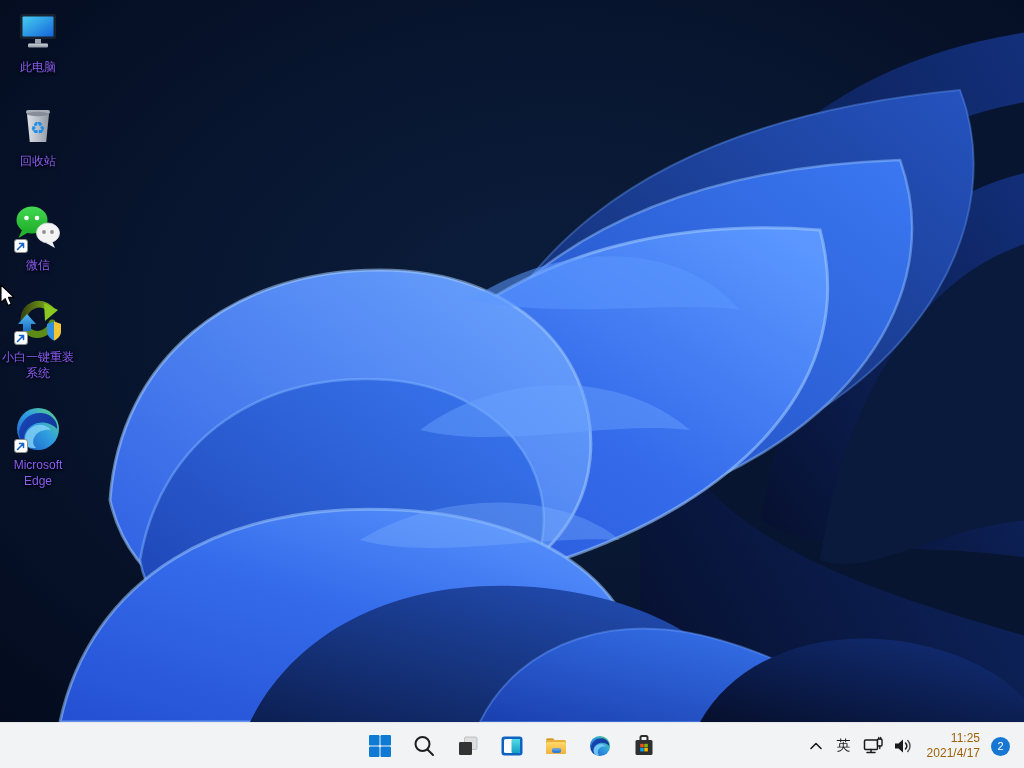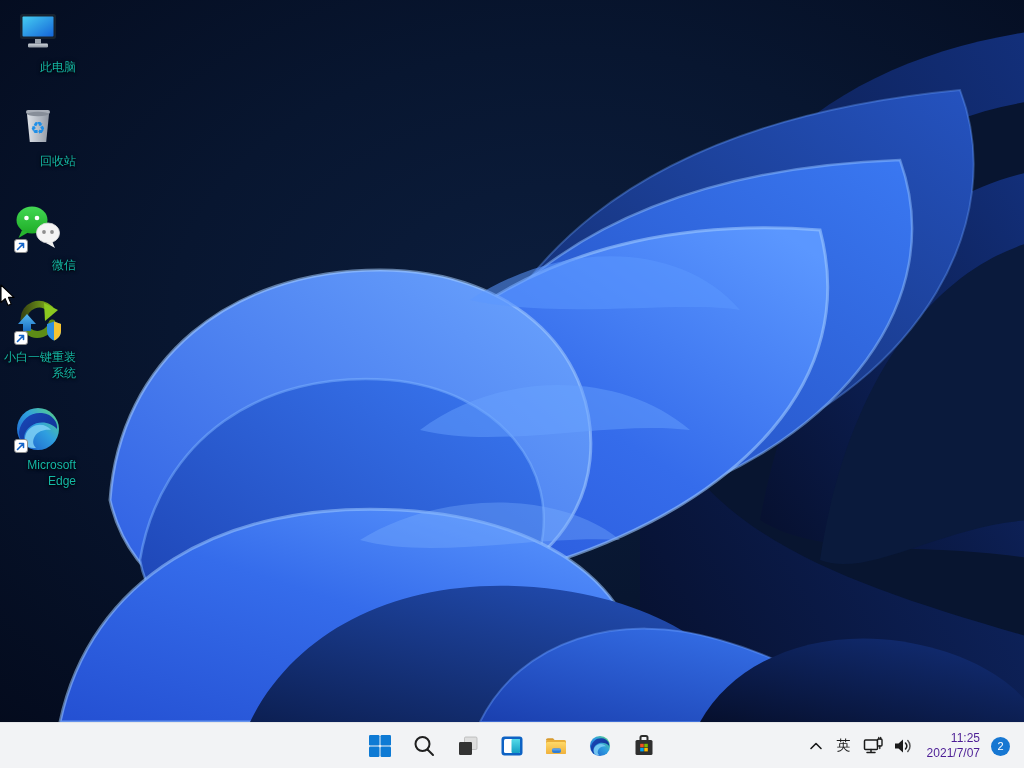--- a/index.html
+++ b/index.html
@@ -6,38 +6,38 @@
   html,body { width:1024px; height:768px; overflow:hidden; }
   body { font-family:"Liberation Sans","DejaVu Sans",sans-serif; position:relative; background:#050e1f; }
 
   
   .desktop { position:absolute; inset:0; }
   .wallpaper { position:absolute; left:0; top:0; width:1024px; height:722px; display:block; }
 
   
   .icon-cell { position:absolute; left:0; width:76px; display:flex; flex-direction:column; align-items:center; cursor:default; }
   .icon-art { position:relative; width:50px; height:50px; display:flex; align-items:center; justify-content:center; }
-  .icon-label { margin-top:3px; width:76px; text-align:right; font-size:12px; line-height:1.35; color:#14b8a6;
+  .icon-label { margin-top:3px; width:76px; text-align:center; font-size:12px; line-height:1.35; color:#8b5cf6;
                 text-shadow:0 1px 2px rgba(0,0,0,.95), 0 0 4px rgba(0,0,0,.7); word-break:break-word; }
   .shortcut-badge { position:absolute; left:1px; bottom:1px; width:14px; height:14px; background:#fff;
                     border:1px solid #8c8c8c; border-radius:3px; display:flex; align-items:center; justify-content:center; }
 
   
   .cursor { position:absolute; left:0px; top:284px; width:16px; height:23px; z-index:50; pointer-events:none; }
 
   
   .taskbar { position:absolute; left:0; bottom:0; width:1024px; height:46px; background:#f2f3f5;
              border-top:1px solid rgba(0,0,0,.05); display:flex; align-items:center; z-index:40; }
   .tb-center { position:absolute; left:50%; top:0; height:46px; transform:translateX(-50%);
                display:flex; align-items:center; gap:4px; }
   .tb-btn { width:40px; height:40px; border-radius:5px; display:flex; align-items:center; justify-content:center; }
   .tb-tray { position:absolute; right:0; top:0; height:46px; display:flex; align-items:center; gap:2px; padding-right:14px; }
   .tray-btn { height:36px; min-width:26px; padding:0 3px; border-radius:4px; display:flex; align-items:center; justify-content:center; }
   .ime { font-size:14px; color:#1a1a1a; font-family:"Liberation Sans","DejaVu Sans",sans-serif; }
-  .clock { margin-left:4px; text-align:right; font-size:12px; line-height:15px; color:#4c1d95; padding:2px 4px; border-radius:4px; }
+  .clock { margin-left:4px; text-align:right; font-size:12px; line-height:15px; color:#a16207; padding:2px 4px; border-radius:4px; }
   .badge { margin-left:5px; width:19px; height:19px; border-radius:50%; background:#1777d2; color:#fff;
            font-size:11px; display:flex; align-items:center; justify-content:center; }
 </style>
 </head>
 <body>
 
 <div class="desktop">
 
   <svg class="wallpaper" viewBox="0 0 1024 722" preserveAspectRatio="none">
     <defs>
@@ -322,21 +322,21 @@
       <div class="tray-btn">
         <svg width="22" height="22" viewBox="0 0 22 22">
           <path d="M3,8.5 L6.5,8.5 L11,4.5 L11,17.5 L6.5,13.5 L3,13.5 Z" fill="#1a1a1a"></path>
           <path d="M13.5,8 A4.5 4.5 0 0 1 13.5,14" fill="none" stroke="#1a1a1a" stroke-width="1.5" stroke-linecap="round"></path>
           <path d="M15.8,5.5 A8 8 0 0 1 15.8,16.5" fill="none" stroke="#1a1a1a" stroke-width="1.5" stroke-linecap="round" opacity=".75"></path>
         </svg>
       </div>
 
       <div class="clock">
         <div>11:25</div>
-        <div>2021/7/07</div>
+        <div>2021/4/17</div>
       </div>
 
       <div class="badge">
         <span>2</span>
       </div>
     </div>
   </div>
 </div>
 
 </body></html>

